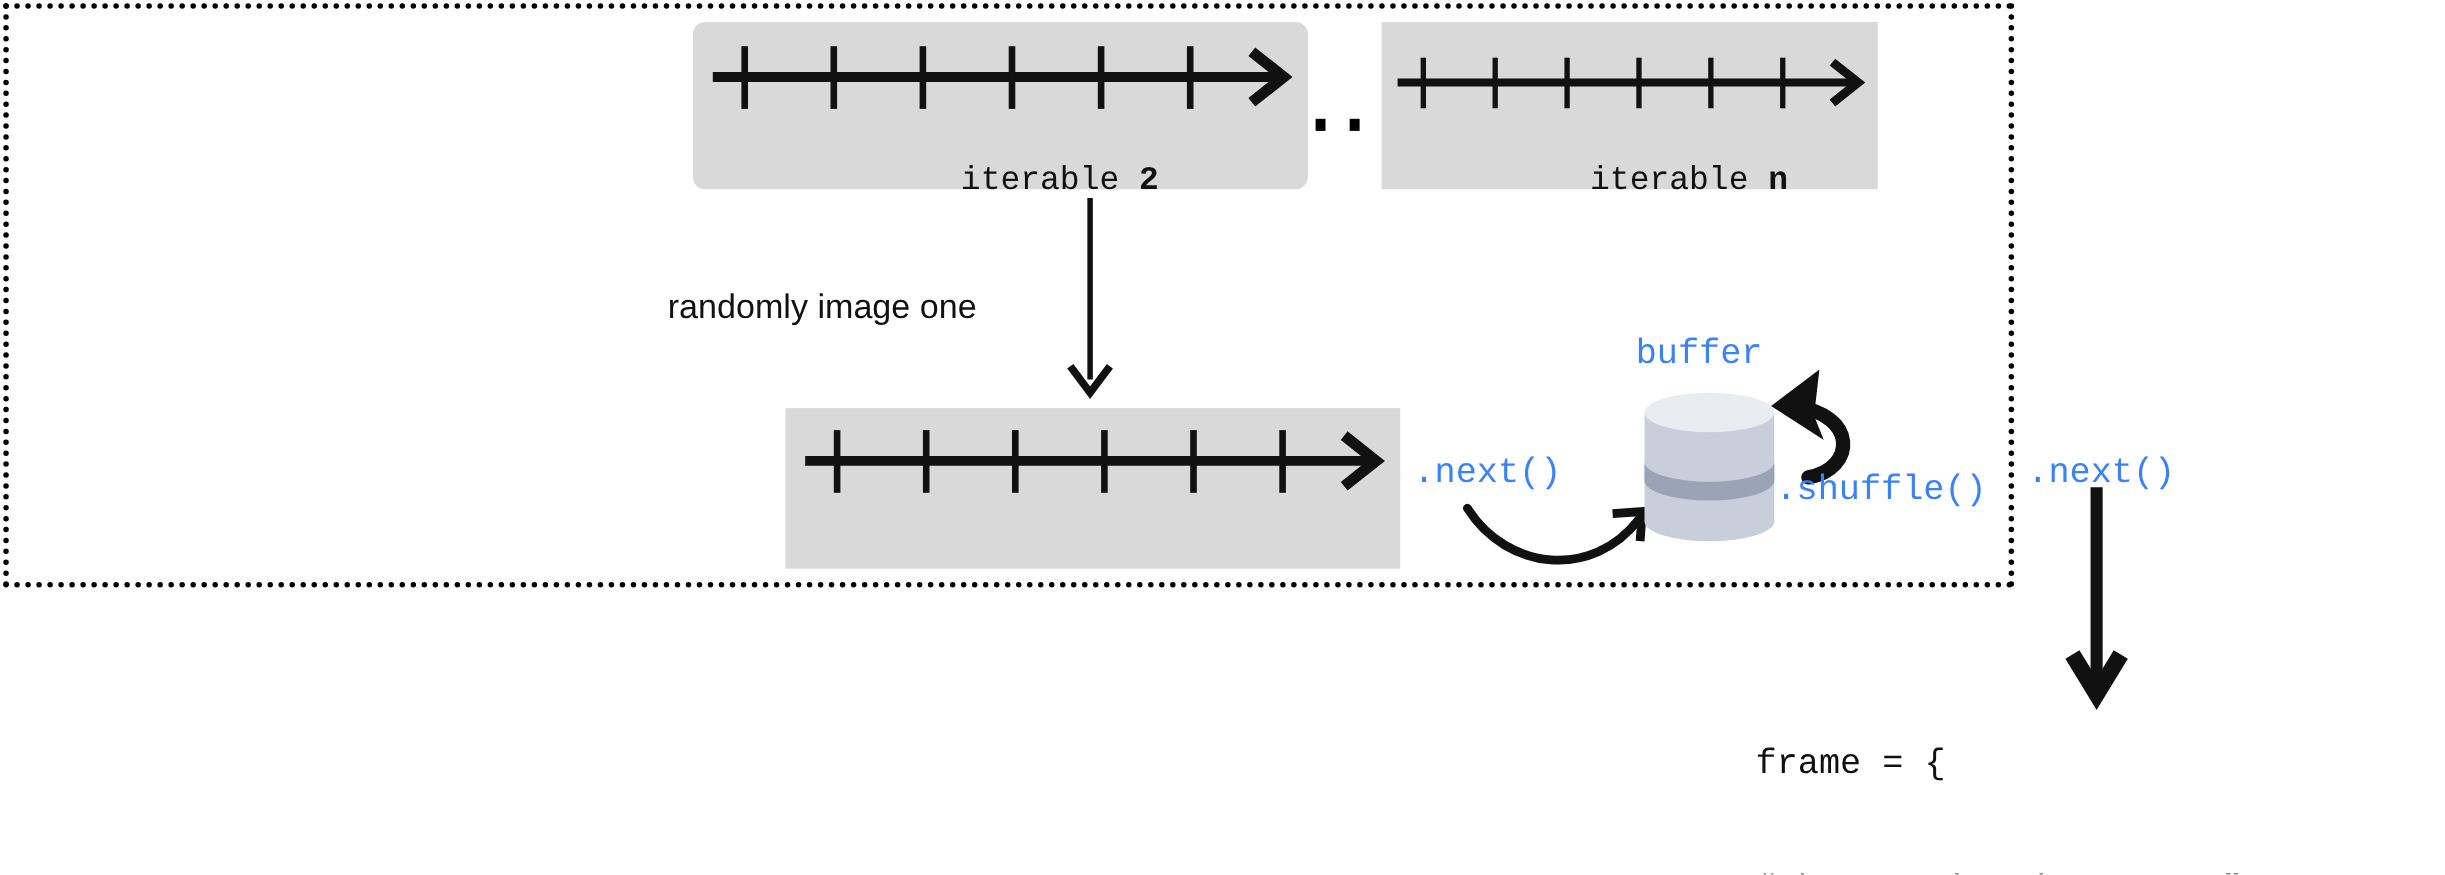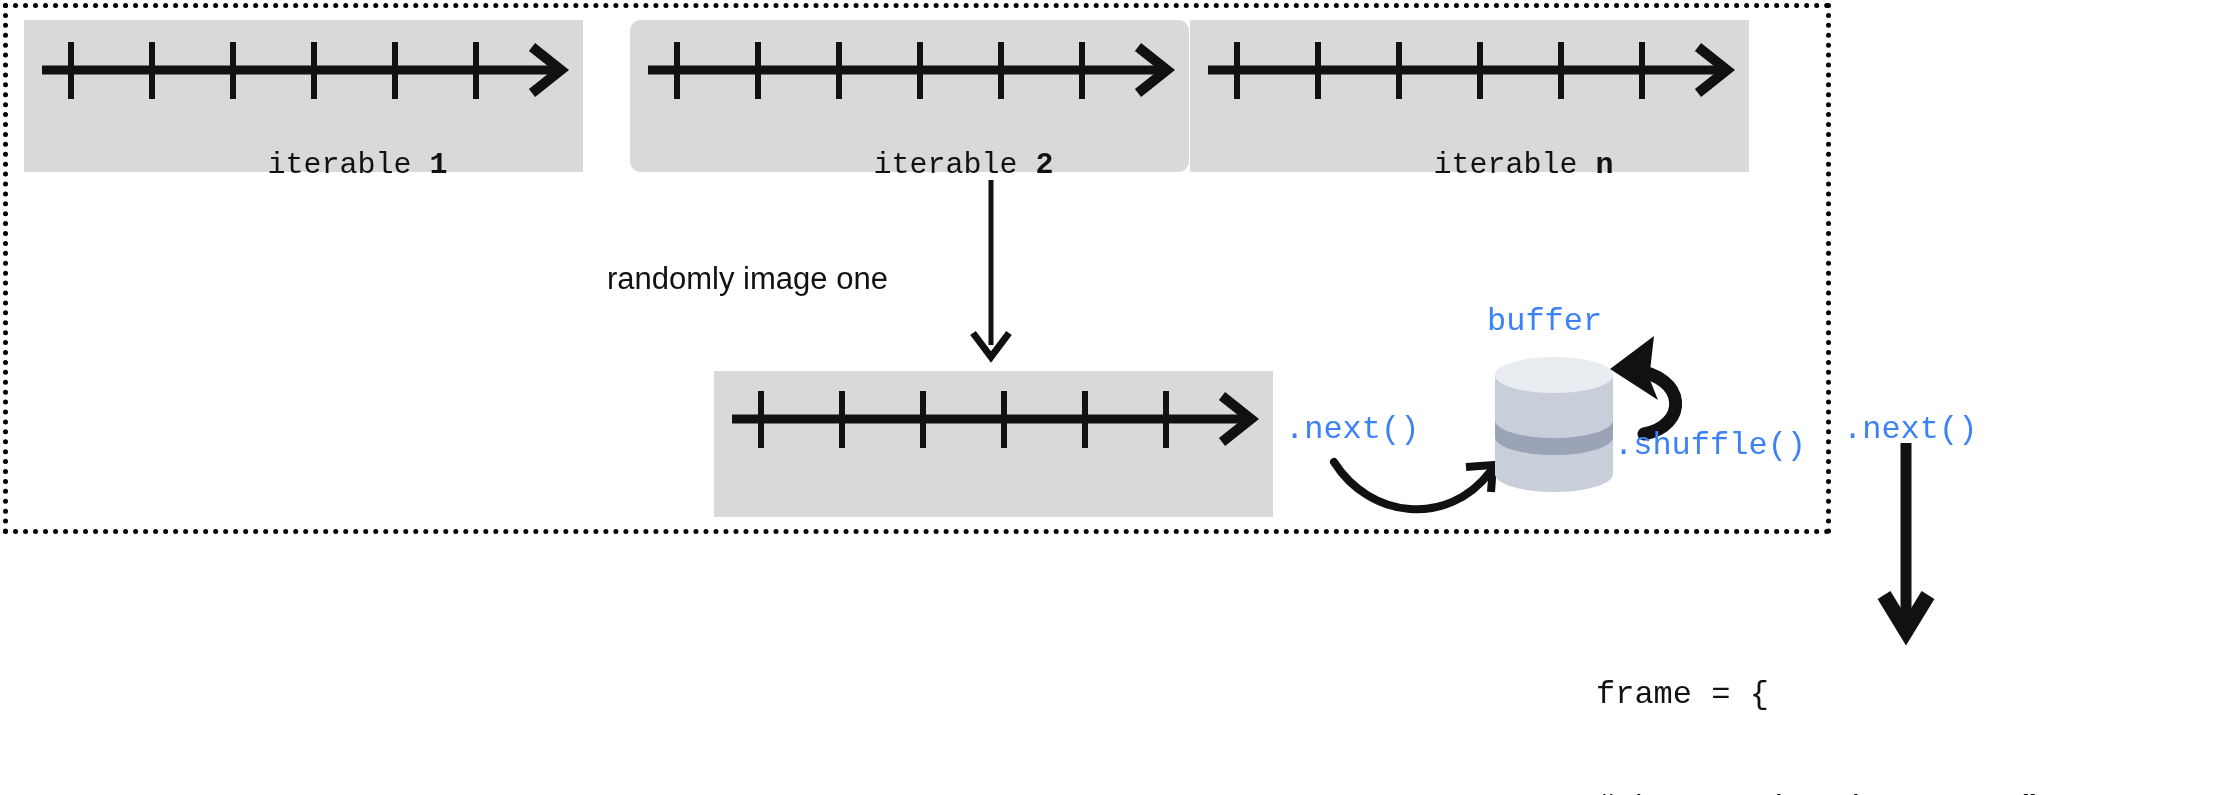--- a/index.html
+++ b/index.html
@@ -113,37 +113,20 @@
   }
   #frame-code div { white-space: pre; }
 </style>
 </head>
 <body>
 
 <div id="stage">
 
   <div id="dotted-region"></div>
 
-  <div class="iterable-box" style="left:24px; top:20px; width:559px; height:152px;">
-    <svg class="numberline" viewBox="0 0 559 152" width="559" height="152">
-      <g stroke="#111111" stroke-width="9" fill="none">
-        <line x1="18" y1="50" x2="530" y2="50"></line>
-        <line x1="47" y1="22" x2="47" y2="79" stroke-width="6"></line>
-        <line x1="128" y1="22" x2="128" y2="79" stroke-width="6"></line>
-        <line x1="209" y1="22" x2="209" y2="79" stroke-width="6"></line>
-        <line x1="290" y1="22" x2="290" y2="79" stroke-width="6"></line>
-        <line x1="371" y1="22" x2="371" y2="79" stroke-width="6"></line>
-        <line x1="452" y1="22" x2="452" y2="79" stroke-width="6"></line>
-        <polyline points="508,27 537,50 508,73" stroke-width="10" stroke-linecap="butt" stroke-linejoin="miter"></polyline>
-      </g>
-    </svg>
-    <div class="iterable-label" style="top:94px;">
-      <span>iterable </span><b>1</b>
-    </div>
-  </div>
 
   <div class="iterable-box" style="left:630px; top:20px; width:559px; height:152px;border-radius:11px;">
     <svg class="numberline" viewBox="0 0 559 152" width="559" height="152">
       <g stroke="#111111" stroke-width="9" fill="none">
         <line x1="18" y1="50" x2="530" y2="50"></line>
         <line x1="47" y1="22" x2="47" y2="79" stroke-width="6"></line>
         <line x1="128" y1="22" x2="128" y2="79" stroke-width="6"></line>
         <line x1="209" y1="22" x2="209" y2="79" stroke-width="6"></line>
         <line x1="290" y1="22" x2="290" y2="79" stroke-width="6"></line>
         <line x1="371" y1="22" x2="371" y2="79" stroke-width="6"></line>
@@ -155,21 +138,21 @@
       <span>iterable </span><b>2</b>
     </div>
   </div>
 
   <div id="ellipsis-dots">
     <span></span>
     <span></span>
     <span></span>
   </div>
 
-  <div class="iterable-box" style="left:1190px; top:20px; width:559px; height:152px;">
+  <div class="iterable-box" style="left:1256px; top:20px; width:451px; height:152px;">
     <svg class="numberline" viewBox="0 0 559 152" width="559" height="152">
       <g stroke="#111111" stroke-width="9" fill="none">
         <line x1="18" y1="50" x2="530" y2="50"></line>
         <line x1="47" y1="22" x2="47" y2="79" stroke-width="6"></line>
         <line x1="128" y1="22" x2="128" y2="79" stroke-width="6"></line>
         <line x1="209" y1="22" x2="209" y2="79" stroke-width="6"></line>
         <line x1="290" y1="22" x2="290" y2="79" stroke-width="6"></line>
         <line x1="371" y1="22" x2="371" y2="79" stroke-width="6"></line>
         <line x1="452" y1="22" x2="452" y2="79" stroke-width="6"></line>
         <polyline points="508,27 537,50 508,73" stroke-width="10" stroke-linecap="butt" stroke-linejoin="miter"></polyline>

